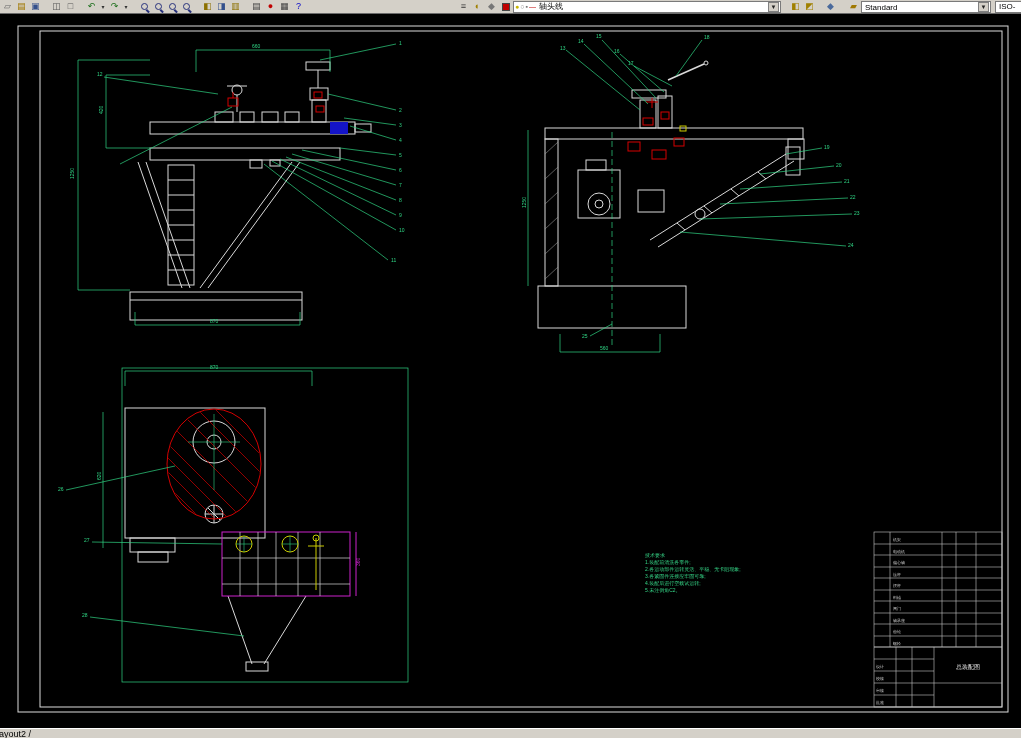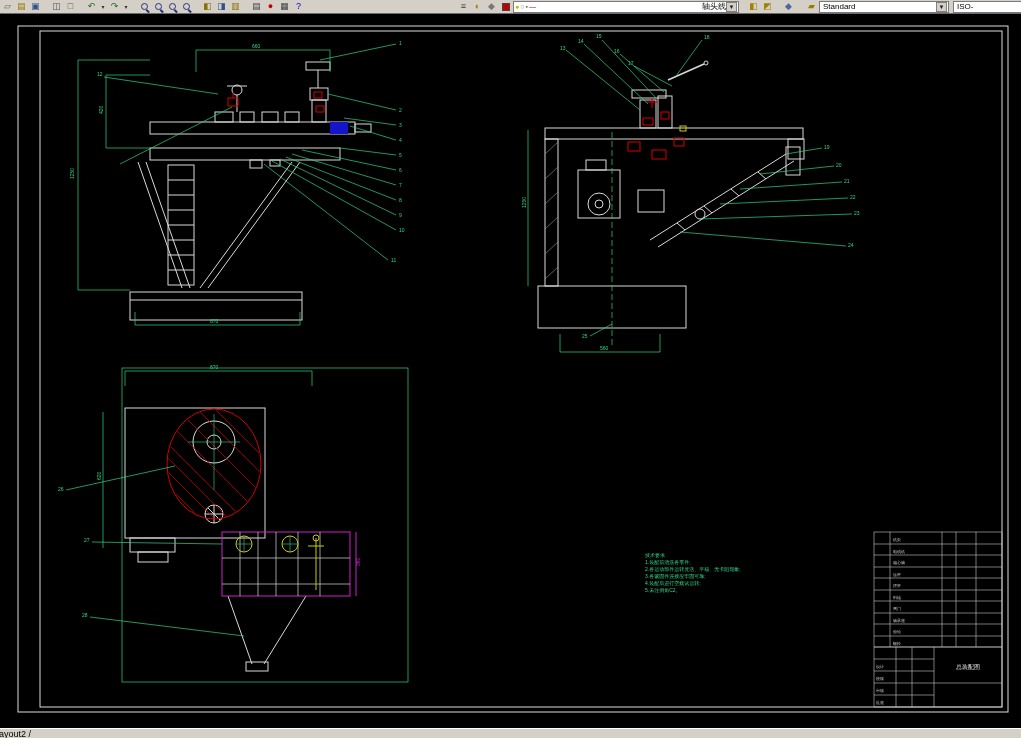--- a/index.html
+++ b/index.html
@@ -78,36 +78,36 @@
     <span class="tbtn" style="color: rgb(192, 0, 0);">●</span>
     <span class="tbtn" style="color: rgb(68, 68, 68);">▦</span>
     <span class="tbtn" style="color: rgb(0, 0, 200);">?</span>
     <span class="sep" style="width: 150px;"></span>
     <span class="tbtn" style="color: rgb(51, 51, 51);">≡</span>
     <span class="tbtn" style="color: rgb(160, 128, 0);">◐</span>
     <span class="tbtn" style="color: rgb(119, 119, 119);">◆</span>
     <span class="tbtn">
       <span class="sw" style="background: rgb(192, 0, 0);"></span>
     </span>
-    <div class="combo" style="width: 226px; text-align: right;">
+    <div class="combo" style="width: 268px;">
       <span class="mini" style="color: rgb(200, 180, 0);">●</span>
       <span class="mini" style="color: rgb(136, 136, 136);">○</span>
       <span class="mini" style="color: rgb(119, 119, 119);">▪</span>
       <span class="mini" style="color: rgb(192, 0, 0);">—</span>
       <span class="cval">轴头线</span>
       <span class="arrow">▼</span>
     </div>
     <span class="sep" style="width: 6px;"></span>
     <span class="tbtn" style="color: rgb(160, 128, 0);">◧</span>
     <span class="tbtn" style="color: rgb(160, 128, 0);">◩</span>
     <span class="sep" style="width: 6px;"></span>
     <span class="tbtn" style="color: rgb(74, 106, 156);">◆</span>
     <span class="sep" style="width: 8px;"></span>
     <span class="tbtn" style="color: rgb(160, 120, 0);">▰</span>
-    <div class="combo" style="width: 130px;">
+    <div class="combo" style="width: 130px; align-items: flex-end;">
       <span class="cval">Standard</span>
       <span class="arrow">▼</span>
     </div>
     <span class="sep" style="width: 2px;"></span>
     <div class="combo" style="width: 107px;">
       <span class="cval">ISO-</span>
     </div>
   </div>
 
 <div id="canvas">

